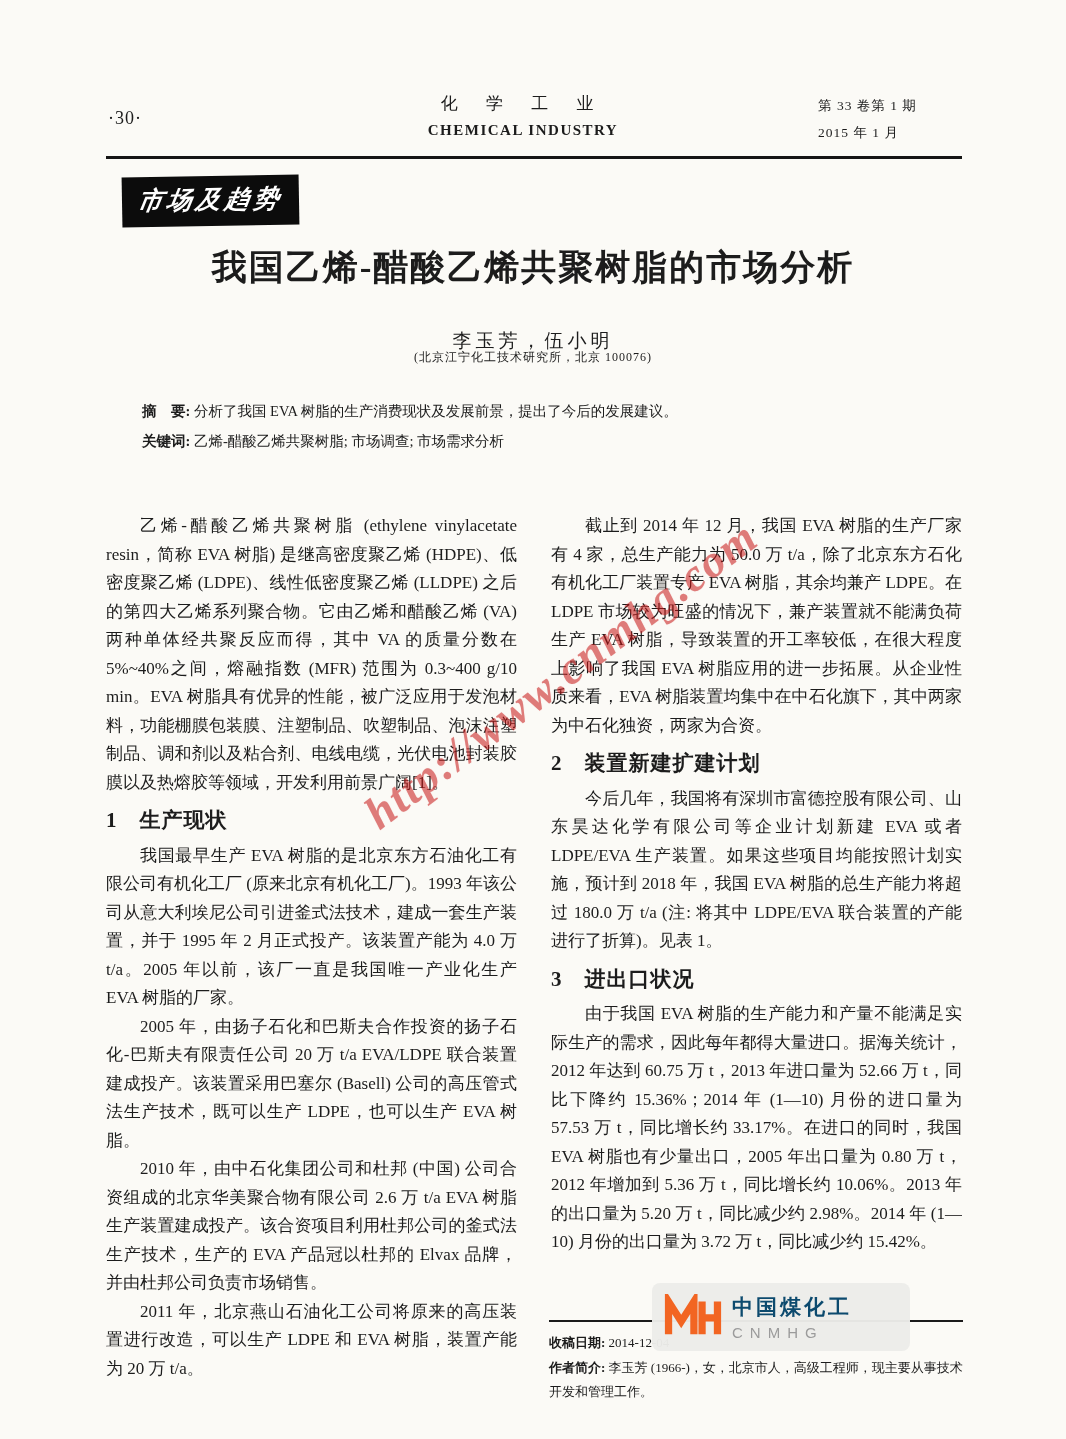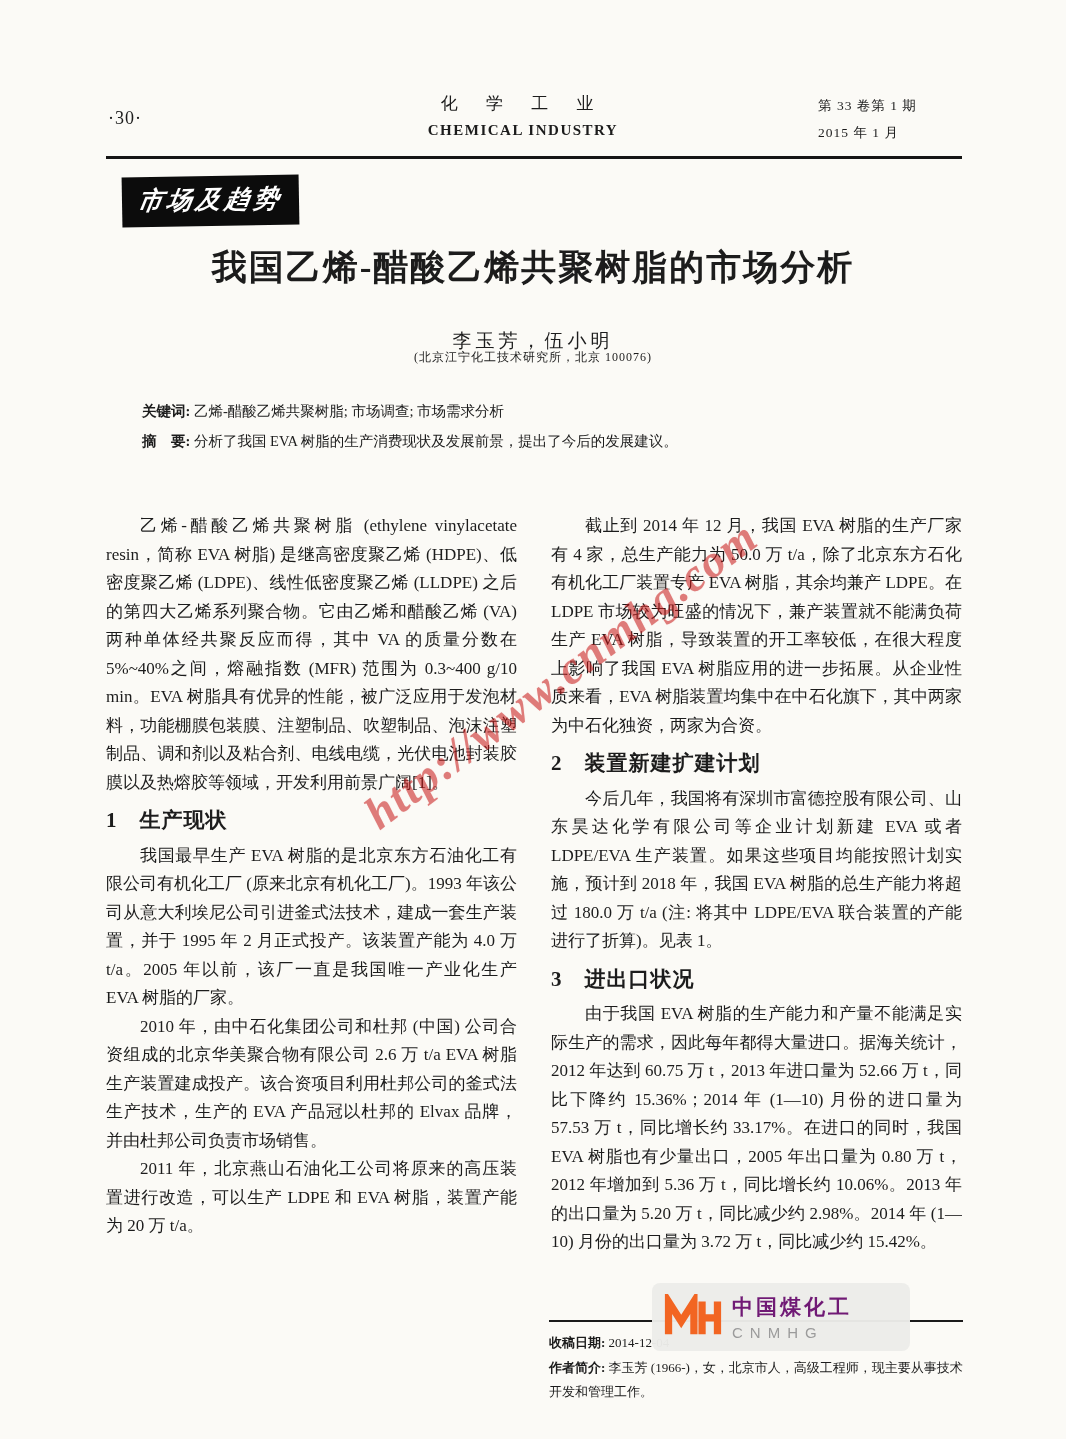--- a/index.html
+++ b/index.html
@@ -68,21 +68,21 @@
     text-shadow:0 0 1px rgba(200,20,20,0.4);
   }
 
   
   .logo { position:absolute; left:652px; top:1283px; width:258px; height:68px;
           background:rgba(236,236,233,0.97); border-radius:8px;
           display:flex; align-items:center; gap:10px;
           padding:4px 12px; box-sizing:border-box; z-index:6; }
   .logo-mark svg { width:58px; height:46px; display:block; }
   .logo-text { display:flex; flex-direction:column; justify-content:center; }
-  .logo-cn { font-size:21px; font-weight:bold; color:#701a75; letter-spacing:3px;
+  .logo-cn { font-size:21px; font-weight:bold; color:#0c4a6e; letter-spacing:3px;
              font-family:"Liberation Sans","DejaVu Sans",sans-serif; }
   .logo-en { font-size:15px; color:#9b9b9b; letter-spacing:7px; margin-top:3px;
              font-family:"Liberation Sans","DejaVu Sans",sans-serif; }
 </style>
 </head>
 <body>
 
 <div class="header">
   <div class="header-left">·30·</div>
   <div class="header-center">
@@ -99,34 +99,35 @@
 <div class="badge">
   <span>市场及趋势</span>
 </div>
 
 <div class="title">我国乙烯-醋酸乙烯共聚树脂的市场分析</div>
 <div class="authors">李玉芳，伍小明</div>
 <div class="affiliation">(北京江宁化工技术研究所，北京  100076)</div>
 
 <div class="meta">
   <div>
+    <span class="label">摘　要:</span>
+    <span>分析了我国 EVA 树脂的生产消费现状及发展前景，提出了今后的发展建议。</span>
+  </div>
+  <div>
     <span class="label">关键词:</span>
     <span>乙烯-醋酸乙烯共聚树脂; 市场调查; 市场需求分析</span>
-  </div>
-  <div>
-    <span class="label">摘　要:</span>
-    <span>分析了我国 EVA 树脂的生产消费现状及发展前景，提出了今后的发展建议。</span>
   </div>
 </div>
 
 <div class="columns">
   <div class="col">
     <p>乙烯-醋酸乙烯共聚树脂 (ethylene vinylacetate resin，简称 EVA 树脂) 是继高密度聚乙烯 (HDPE)、低密度聚乙烯 (LDPE)、线性低密度聚乙烯 (LLDPE) 之后的第四大乙烯系列聚合物。它由乙烯和醋酸乙烯 (VA) 两种单体经共聚反应而得，其中 VA 的质量分数在 5%~40%之间，熔融指数 (MFR) 范围为 0.3~400 g/10 min。EVA 树脂具有优异的性能，被广泛应用于发泡材料，功能棚膜包装膜、注塑制品、吹塑制品、泡沫注塑制品、调和剂以及粘合剂、电线电缆，光伏电池封装胶膜以及热熔胶等领域，开发利用前景广阔[1]。</p>
     <h2>1　生产现状</h2>
     <p>我国最早生产 EVA 树脂的是北京东方石油化工有限公司有机化工厂 (原来北京有机化工厂)。1993 年该公司从意大利埃尼公司引进釜式法技术，建成一套生产装置，并于 1995 年 2 月正式投产。该装置产能为 4.0 万 t/a。2005 年以前，该厂一直是我国唯一产业化生产 EVA 树脂的厂家。</p>
+    <p>2005 年，由扬子石化和巴斯夫合作投资的扬子石化-巴斯夫有限责任公司 20 万 t/a EVA/LDPE 联合装置建成投产。该装置采用巴塞尔 (Basell) 公司的高压管式法生产技术，既可以生产 LDPE，也可以生产 EVA 树脂。</p>
     <p>2010 年，由中石化集团公司和杜邦 (中国) 公司合资组成的北京华美聚合物有限公司 2.6 万 t/a EVA 树脂生产装置建成投产。该合资项目利用杜邦公司的釜式法生产技术，生产的 EVA 产品冠以杜邦的 Elvax 品牌，并由杜邦公司负责市场销售。</p>
     <p>2011 年，北京燕山石油化工公司将原来的高压装置进行改造，可以生产 LDPE 和 EVA 树脂，装置产能为 20 万 t/a。</p>
   </div>
   <div class="col">
     <p>截止到 2014 年 12 月，我国 EVA 树脂的生产厂家有 4 家，总生产能力为 50.0 万 t/a，除了北京东方石化有机化工厂装置专产 EVA 树脂，其余均兼产 LDPE。在 LDPE 市场较为旺盛的情况下，兼产装置就不能满负荷生产 EVA 树脂，导致装置的开工率较低，在很大程度上影响了我国 EVA 树脂应用的进一步拓展。从企业性质来看，EVA 树脂装置均集中在中石化旗下，其中两家为中石化独资，两家为合资。</p>
     <h2>2　装置新建扩建计划</h2>
     <p>今后几年，我国将有深圳市富德控股有限公司、山东昊达化学有限公司等企业计划新建 EVA 或者 LDPE/EVA 生产装置。如果这些项目均能按照计划实施，预计到 2018 年，我国 EVA 树脂的总生产能力将超过 180.0 万 t/a (注: 将其中 LDPE/EVA 联合装置的产能进行了折算)。见表 1。</p>
     <h2>3　进出口状况</h2>
     <p>由于我国 EVA 树脂的生产能力和产量不能满足实际生产的需求，因此每年都得大量进口。据海关统计，2012 年达到 60.75 万 t，2013 年进口量为 52.66 万 t，同比下降约 15.36%；2014 年 (1—10) 月份的进口量为 57.53 万 t，同比增长约 33.17%。在进口的同时，我国 EVA 树脂也有少量出口，2005 年出口量为 0.80 万 t，2012 年增加到 5.36 万 t，同比增长约 10.06%。2013 年的出口量为 5.20 万 t，同比减少约 2.98%。2014 年 (1—10) 月份的出口量为 3.72 万 t，同比减少约 15.42%。</p>
   </div>

